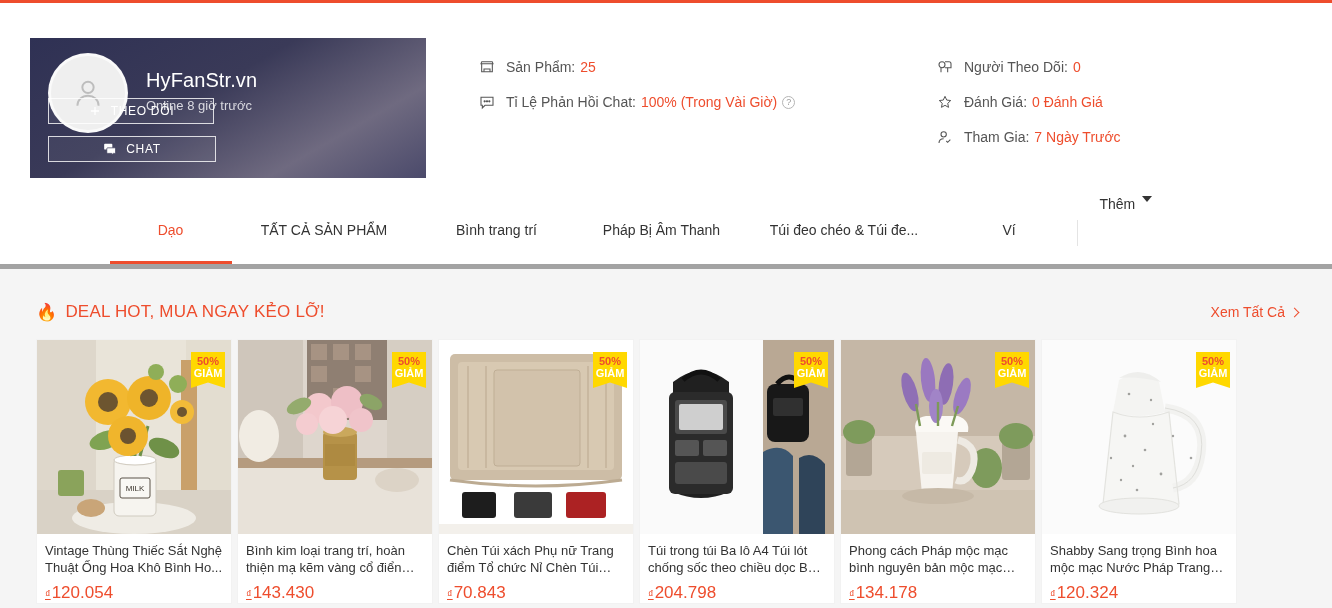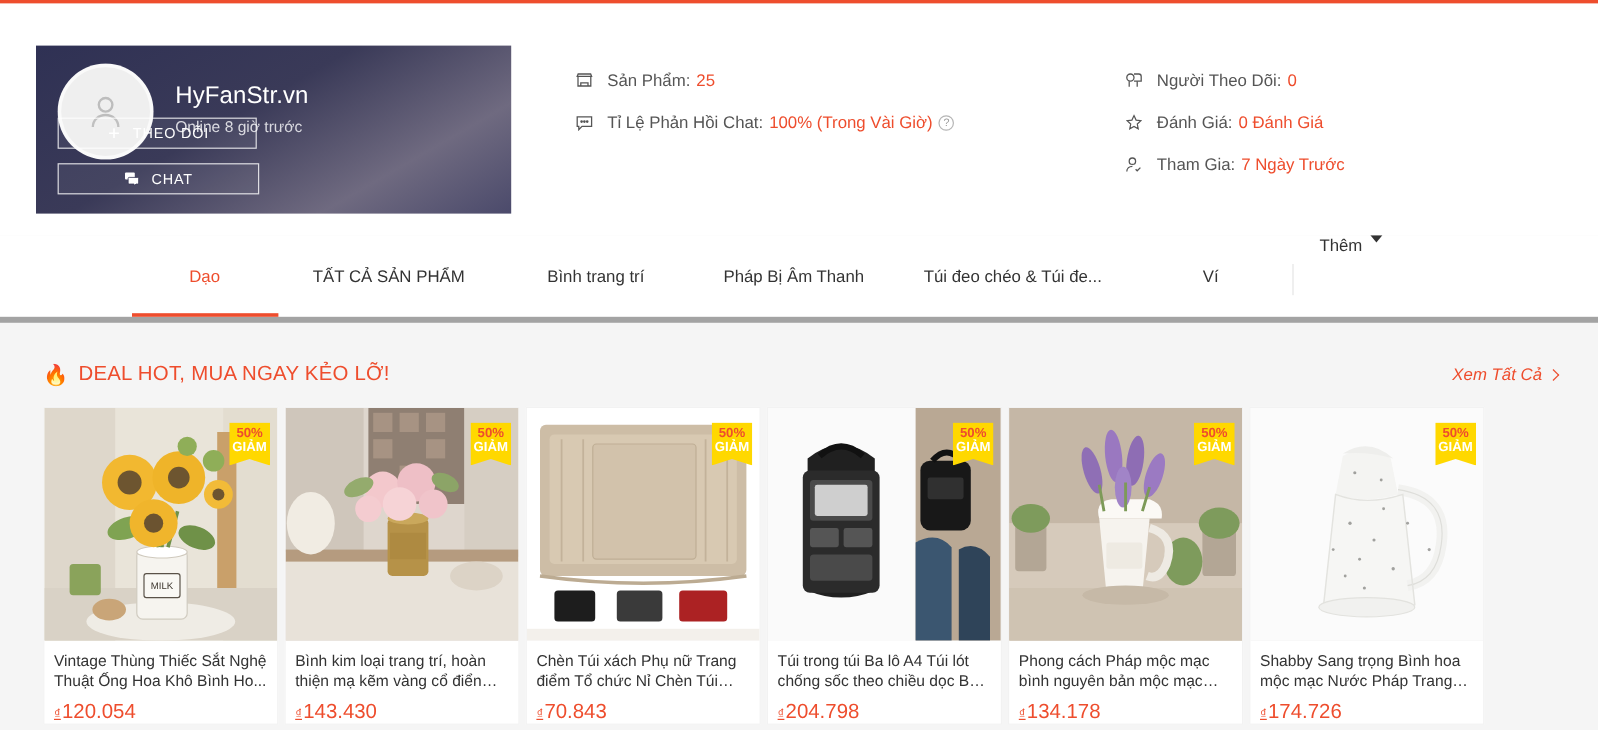--- a/index.html
+++ b/index.html
@@ -143,21 +143,21 @@
     display: flex; align-items: center; justify-content: space-between;
     padding: 0 4px 0 6px; height: 34px;
   }
   #deal-title {
     display: flex; align-items: center; gap: 8px;
     color: #ee4d2d; font-size: 17px; letter-spacing: .2px;
   }
   #flame-icon { font-size: 17px; line-height: 1; }
   #see-all {
     color: #ee4d2d; font-size: 14px; cursor: pointer;
-    display: flex; align-items: center; gap: 6px; font-style: italic;
+    display: flex; align-items: center; gap: 6px;
   }
   .chev-right {
     width: 7px; height: 7px;
     border-top: 1.6px solid #ee4d2d; border-right: 1.6px solid #ee4d2d;
     transform: rotate(45deg);
   }
 
   #product-row {
     display: flex; gap: 5px; padding-left: 6px; margin-top: 10px;
   }
@@ -566,19 +566,19 @@
         </svg>
         <div class="discount-badge">
           <span class="badge-pct">50%</span>
           <span class="badge-txt">GIẢM</span>
         </div>
       </div>
       <div class="prod-info">
         <div class="prod-name">Shabby Sang trọng Bình hoa mộc mạc Nước Pháp Trang tr...</div>
         <div class="prod-price">
           <span class="cur">₫</span>
-          <span>174.726</span>
+          <span>120.324</span>
         </div>
       </div>
     </div>
 
   </div>
 </div>
 
 </body></html>

